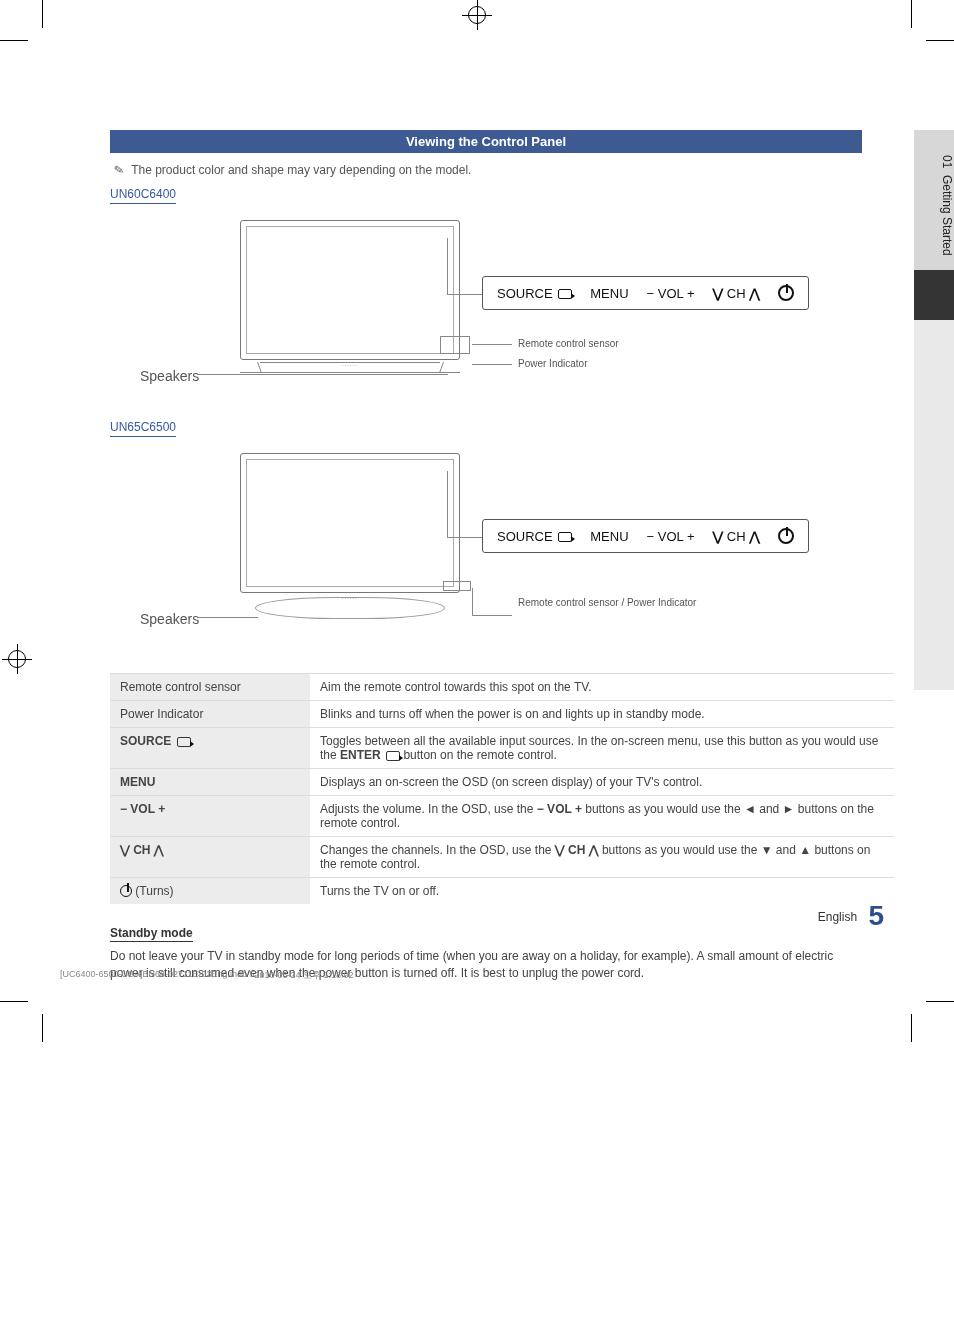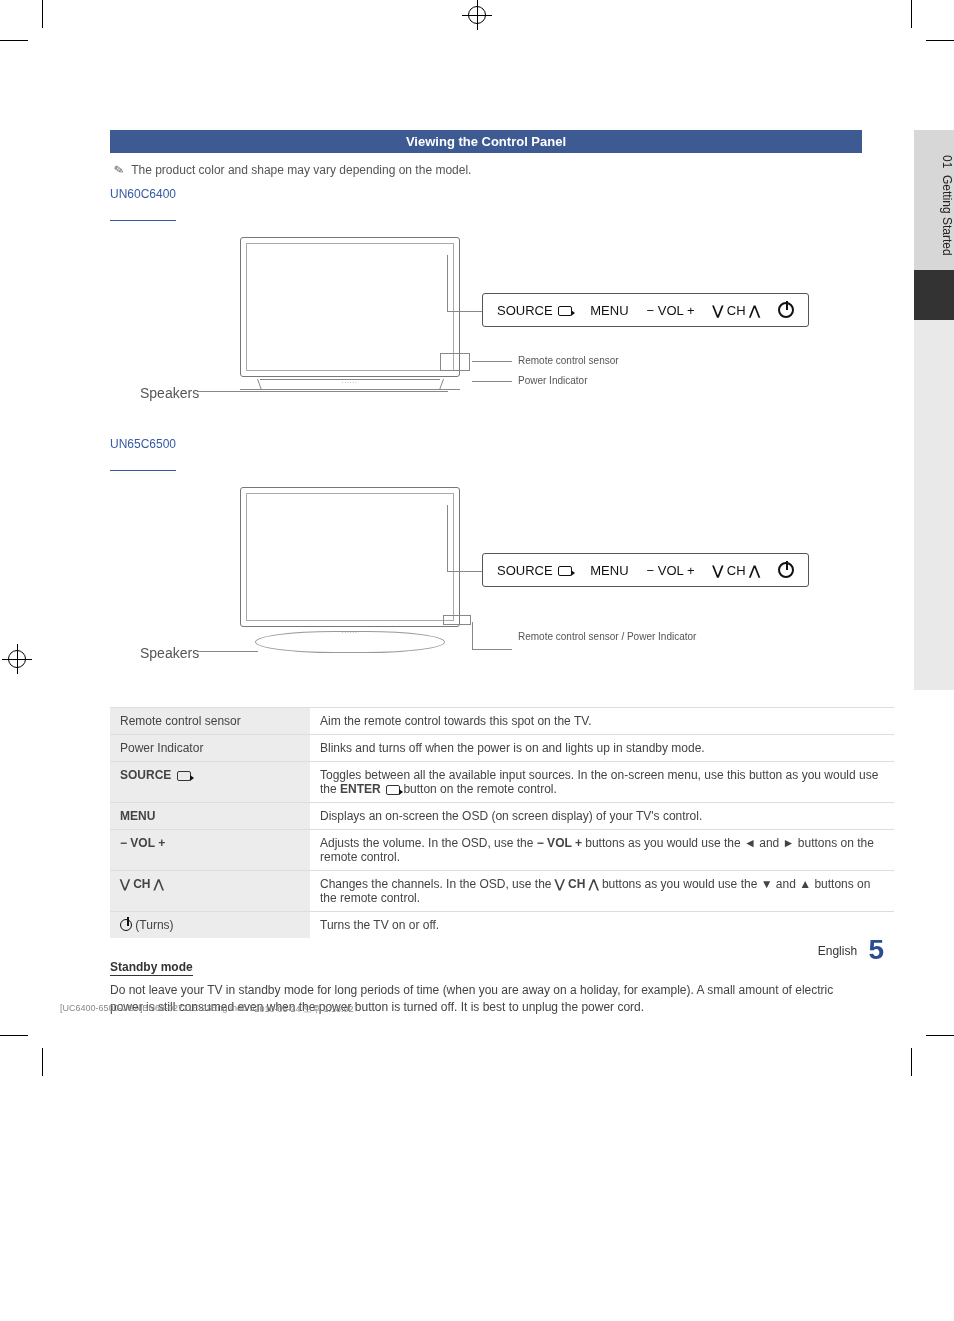--- a/index.html
+++ b/index.html
@@ -82,21 +82,21 @@
     display: inline-block;
     transform: rotate(-10deg);
     margin-right: 4px;
   }
 
   .model-heading {
     color: #355a9f;
     font-size: 12px;
     border-bottom: 1px solid #355a9f;
     display: inline-block;
-    padding-bottom: 19px;
+    padding-bottom: 2px;
     margin-bottom: 6px;
   }
 
   .diagram-area {
     position: relative;
     height: 210px;
     margin-right: 50px;
   }
 
   

